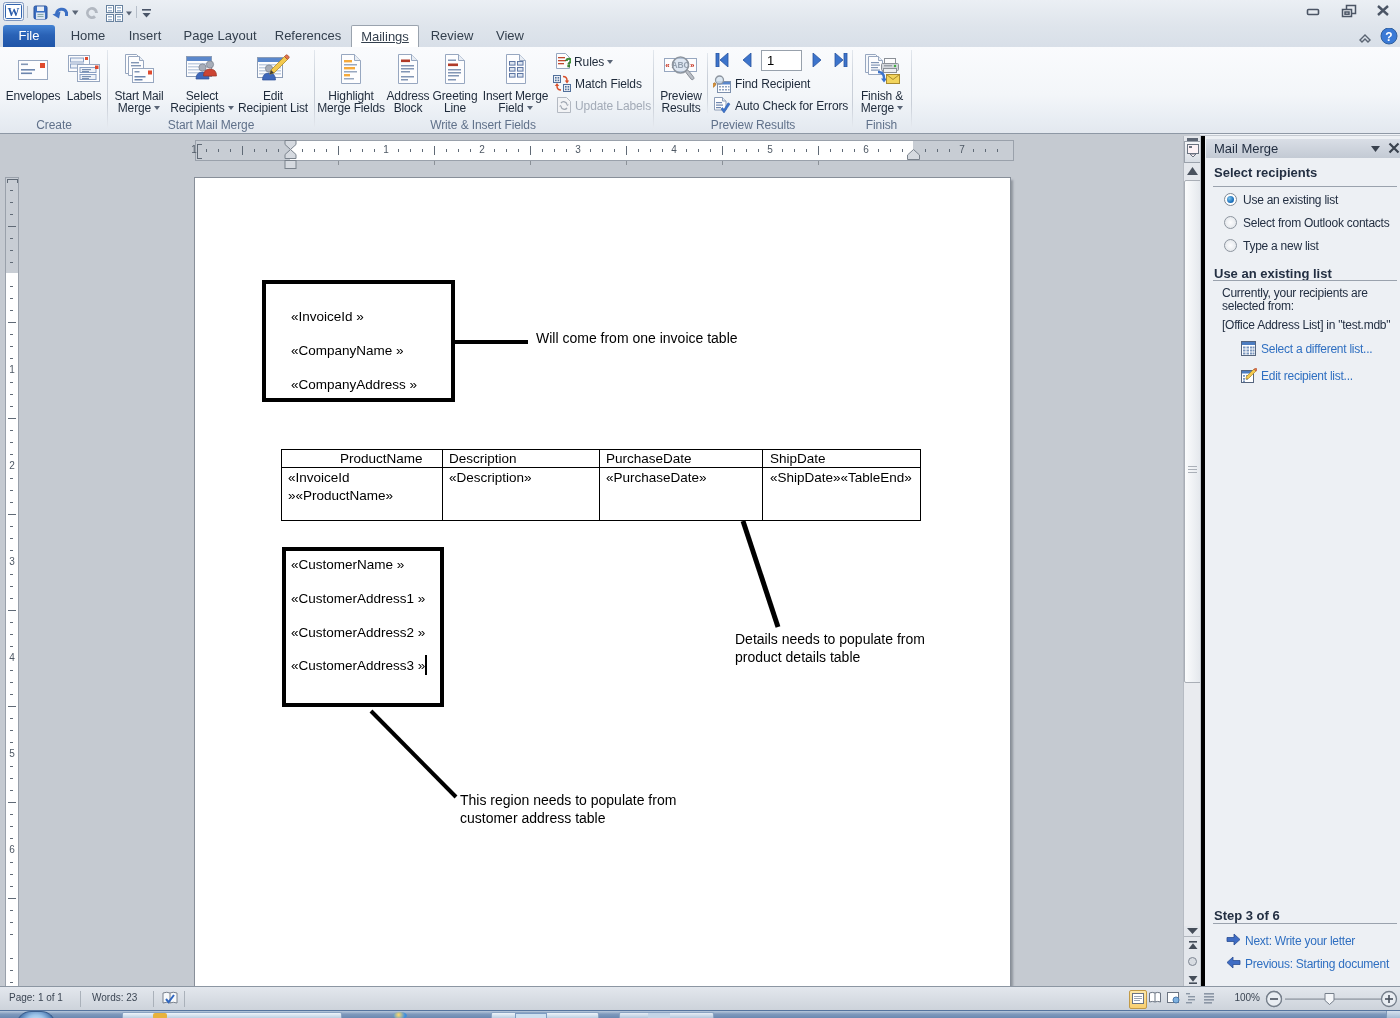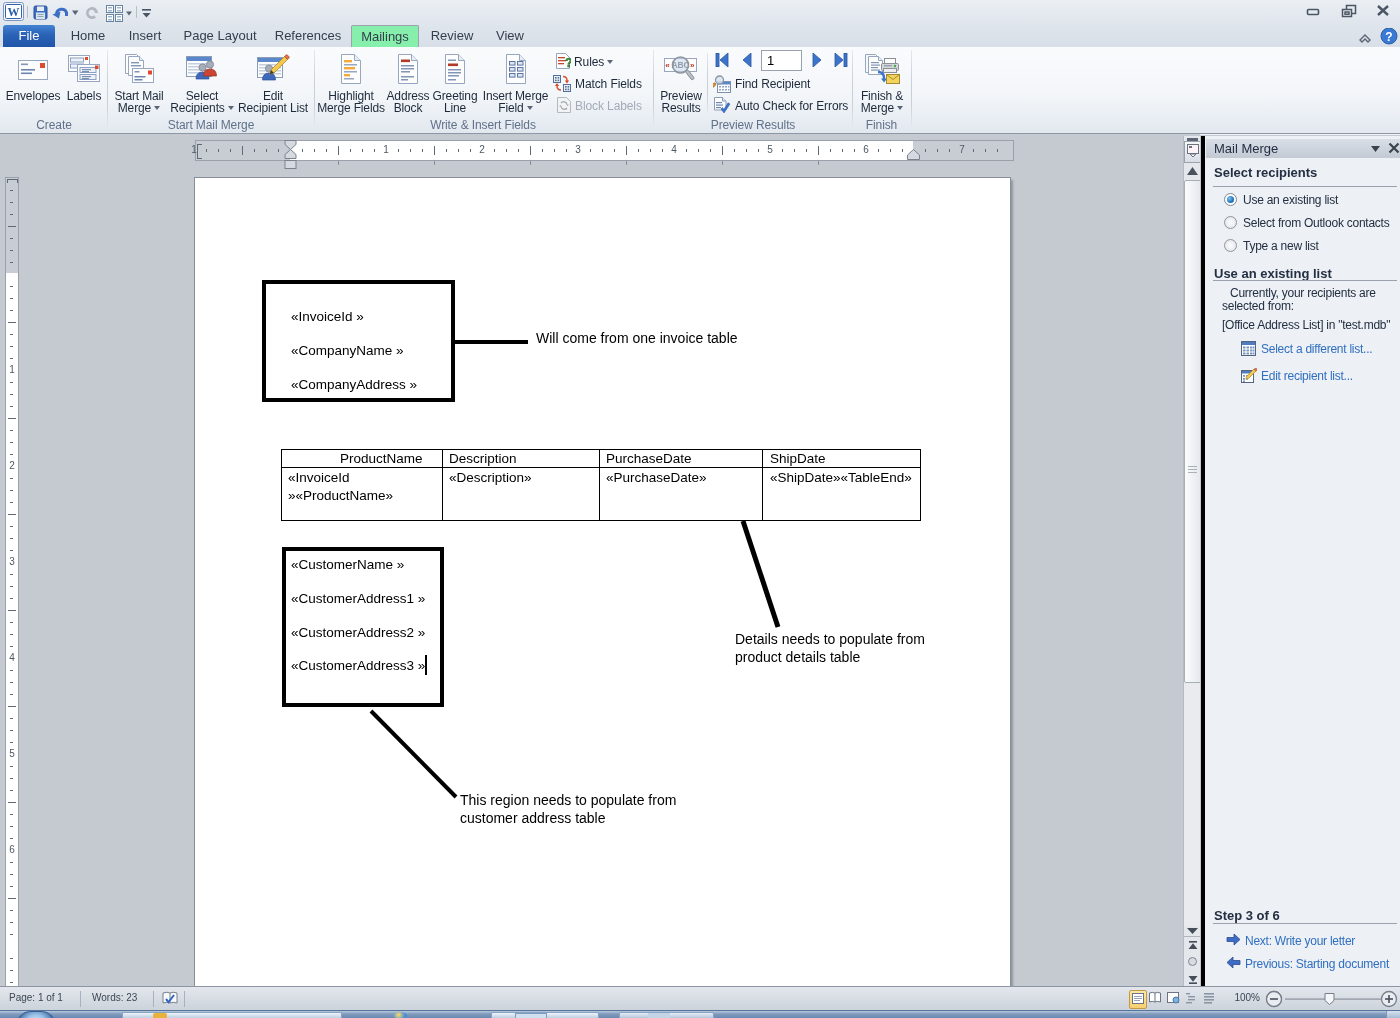--- a/index.html
+++ b/index.html
@@ -6,21 +6,21 @@
 body{width:1400px;height:1018px;overflow:hidden;font-family:"Liberation Sans",sans-serif;-webkit-font-smoothing:antialiased;}
 .ab{position:absolute;}
 #app{position:absolute;left:0;top:0;width:1400px;height:1018px;background:#c5cad1;overflow:hidden;}
 
 #titlebar{left:0;top:0;width:1400px;height:25px;background:linear-gradient(#ebeff4,#dfe5ec);border-bottom:0;}
 #title{left:0;top:4px;width:1400px;text-align:center;font-size:13px;color:#3c4856;}
 
 #tabrow{left:0;top:25px;width:1400px;height:22px;background:linear-gradient(#dfe5ec,#d8dfe8);}
 .tab{top:25px;height:22px;line-height:22px;font-size:13px;color:#333f4d;text-align:center;}
 #tab-file{left:3px;top:25px;width:52px;height:22px;background:linear-gradient(#4383d4,#2a62b6 45%,#1f55a8);border-radius:3px 3px 0 0;color:#fff;line-height:22px;text-align:center;font-size:13px;}
-#tab-mailings{background:#86efac;border:1px solid #9aa3ae;border-bottom:0;border-radius:2px 2px 0 0;}
+#tab-mailings{background:#ffffff;border:1px solid #9aa3ae;border-bottom:0;border-radius:2px 2px 0 0;text-decoration:underline;}
 
 #ribbon{left:0;top:47px;width:1400px;height:86px;background:linear-gradient(#fafbfd,#f3f6f9 55%,#e8edf3 85%,#e3e8ef);border-bottom:1px solid #8e98a5;}
 #ribbon:after{content:"";position:absolute;left:0;bottom:-2px;width:1400px;height:1px;background:#f0f3f7;}
 .gsep{top:3px;height:78px;width:1px;background:linear-gradient(#e3e8ee,#c9cfd8 40%,#c9cfd8 70%,#e6eaf0);}
 .glabel{top:71px;height:13px;font-size:12px;letter-spacing:-0.1px;color:#60718a;text-align:center;}
 .bigbtn{top:4px;text-align:center;font-size:12px;letter-spacing:-0.15px;color:#1e2a3a;line-height:12px;}
 .bigbtn .ic{display:block;margin:2px auto 3px;}
 .smtext{font-size:12px;letter-spacing:-0.1px;color:#1e2a3a;}
 .dda{display:inline-block;width:0;height:0;border-left:3px solid transparent;border-right:3px solid transparent;border-top:4px solid #5a6576;vertical-align:2px;}
 
@@ -302,21 +302,21 @@
     <div class="ab smtext" style="left:575px;top:30px;">Match Fields</div>
     <svg class="ab" style="left:556px;top:50px" width="16" height="16" viewBox="0 0 16 16">
       <path d="M1.5 0.5 h9 l4 4 v11 h-13 z" fill="#f2f3f5" stroke="#b3b9c2"></path>
       <g fill="none" stroke="#a0a7b1" stroke-width="1.3">
         <path d="M5 6 a3.4 3.4 0 0 1 6 1.5"></path>
           <path d="M11 11 a3.4 3.4 0 0 1 -6 -1.5"></path>
       </g>
       <path d="M10 7.5 l1.5 1.5 l1.5 -1.5 z" fill="#a0a7b1"></path>
       <path d="M3 9.5 l1.5 -1.5 l1.5 1.5 z" fill="#a0a7b1"></path>
     </svg>
-    <div class="ab smtext" style="left:575px;top:52px;color:#a3abb7;">Block Labels</div>
+    <div class="ab smtext" style="left:575px;top:52px;color:#a3abb7;">Update Labels</div>
 
     <div class="ab bigbtn" style="left:652px;top:4px;width:58px;">
       <svg class="ic" width="38" height="34" viewBox="0 0 38 34">
         <rect x="2.5" y="5.5" width="32" height="13" fill="#fdfdfe" stroke="#97a7c0"></rect>
         <g font-size="8" font-weight="bold" fill="#c52f1d">
           <text x="3.2" y="15">«</text>
             <text x="28" y="15">»</text>
         </g>
         <text x="18.5" y="15" font-size="8.5" fill="#555d68" text-anchor="middle" font-weight="bold">ABC</text>
         <circle cx="18.5" cy="12" r="8" fill="rgba(196,214,232,0.55)" stroke="#8d959f" stroke-width="1.6"></circle>
@@ -628,21 +628,21 @@
       <div class="prule" style="top:50px;"></div>
       <div class="radio" style="left:19px;top:57px;background:#fff;border-color:#7e8894;"></div>
 <div class="ab" style="left:22px;top:60px;width:7px;height:7px;border-radius:50%;background:radial-gradient(circle at 35% 35%,#7ec2e8,#1f74c0 60%,#145a9e);"></div>
       <div class="ptext" style="left:38px;top:57px;">Use an existing list</div>
       <div class="radio" style="left:19px;top:80px;"></div>
       <div class="ptext" style="left:38px;top:80px;">Select from Outlook contacts</div>
       <div class="radio" style="left:19px;top:103px;"></div>
       <div class="ptext" style="left:38px;top:103px;">Type a new list</div>
       <div class="phead" style="left:9px;top:130px;">Use an existing list</div>
       <div class="prule" style="top:144px;"></div>
-      <div class="ptext" style="left:17px;top:150px;margin-left:8px;">Currently, your recipients are</div>
+      <div class="ptext" style="left:17px;top:150px;">Currently, your recipients are</div>
       <div class="ptext" style="left:17px;top:163px;">selected from:</div>
       <div class="ptext" style="left:17px;top:182px;">[Office Address List] in "test.mdb"</div>
       <svg class="ab" style="left:36px;top:205px" width="15" height="15" viewBox="0 0 15 15">
 <rect x="0.5" y="0.5" width="14" height="14" fill="#fff" stroke="#55657e"></rect>
 <rect x="1" y="1" width="13" height="3" fill="#4d7dc0"></rect>
 <g fill="#7a96bd">
 <rect x="2" y="5.5" width="2.5" height="2"></rect>
           <rect x="5.5" y="5.5" width="2.5" height="2"></rect>
           <rect x="9" y="5.5" width="2.5" height="2"></rect>
           <rect x="12" y="5.5" width="1.5" height="2"></rect>

